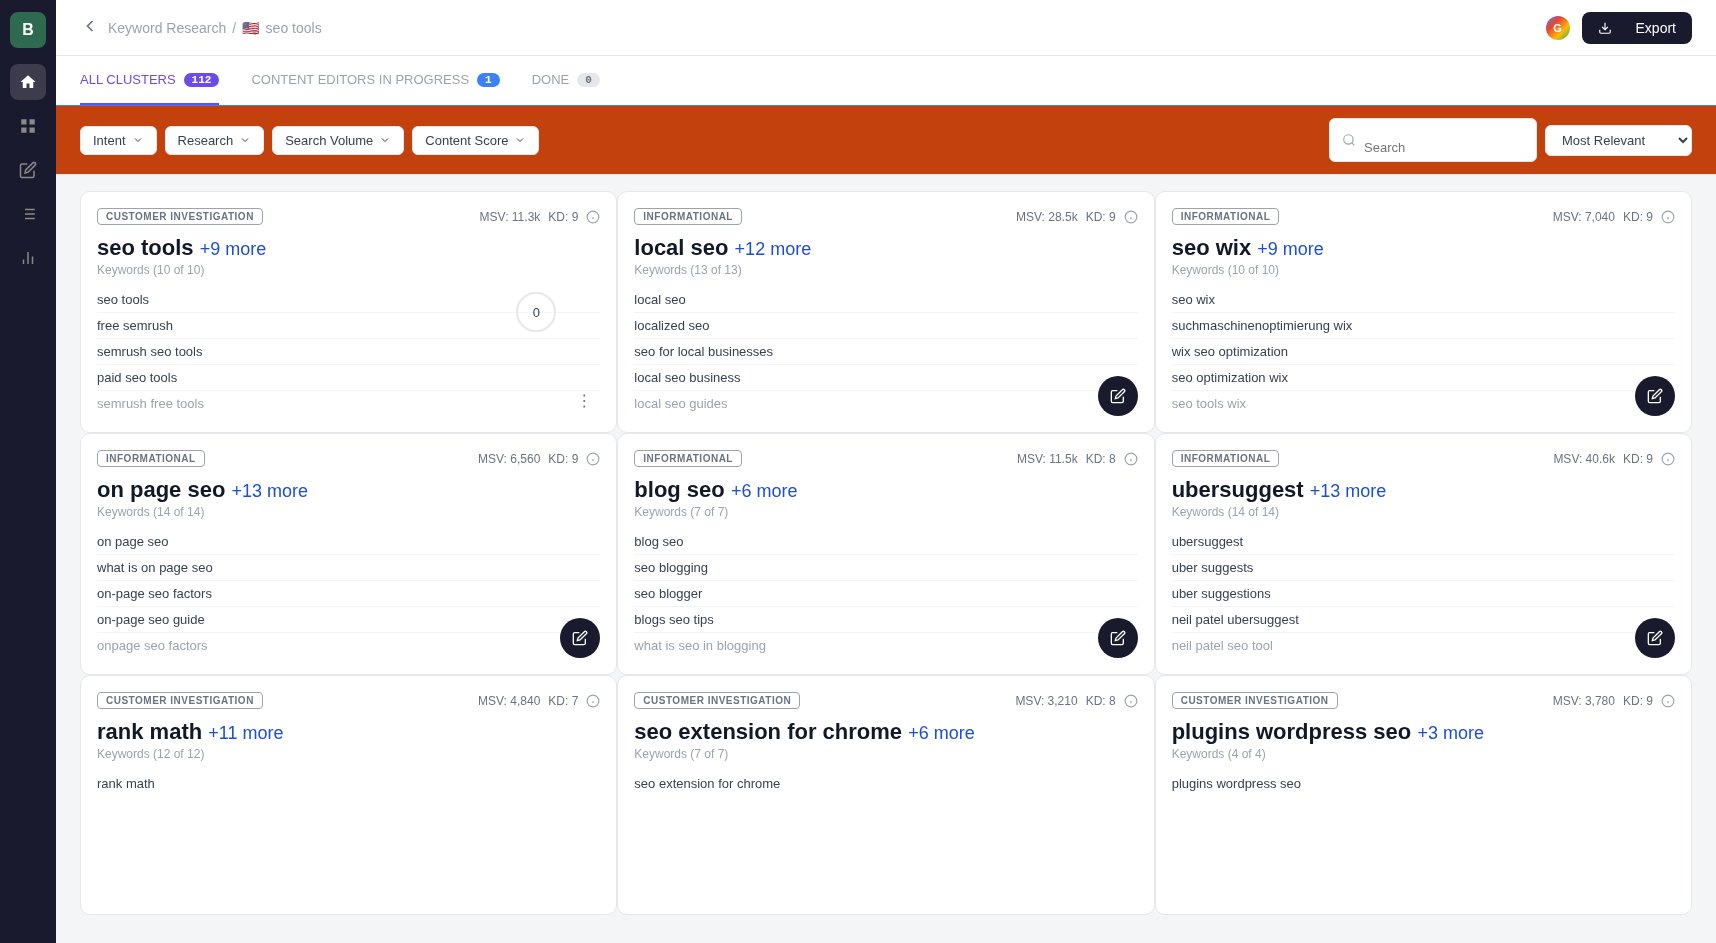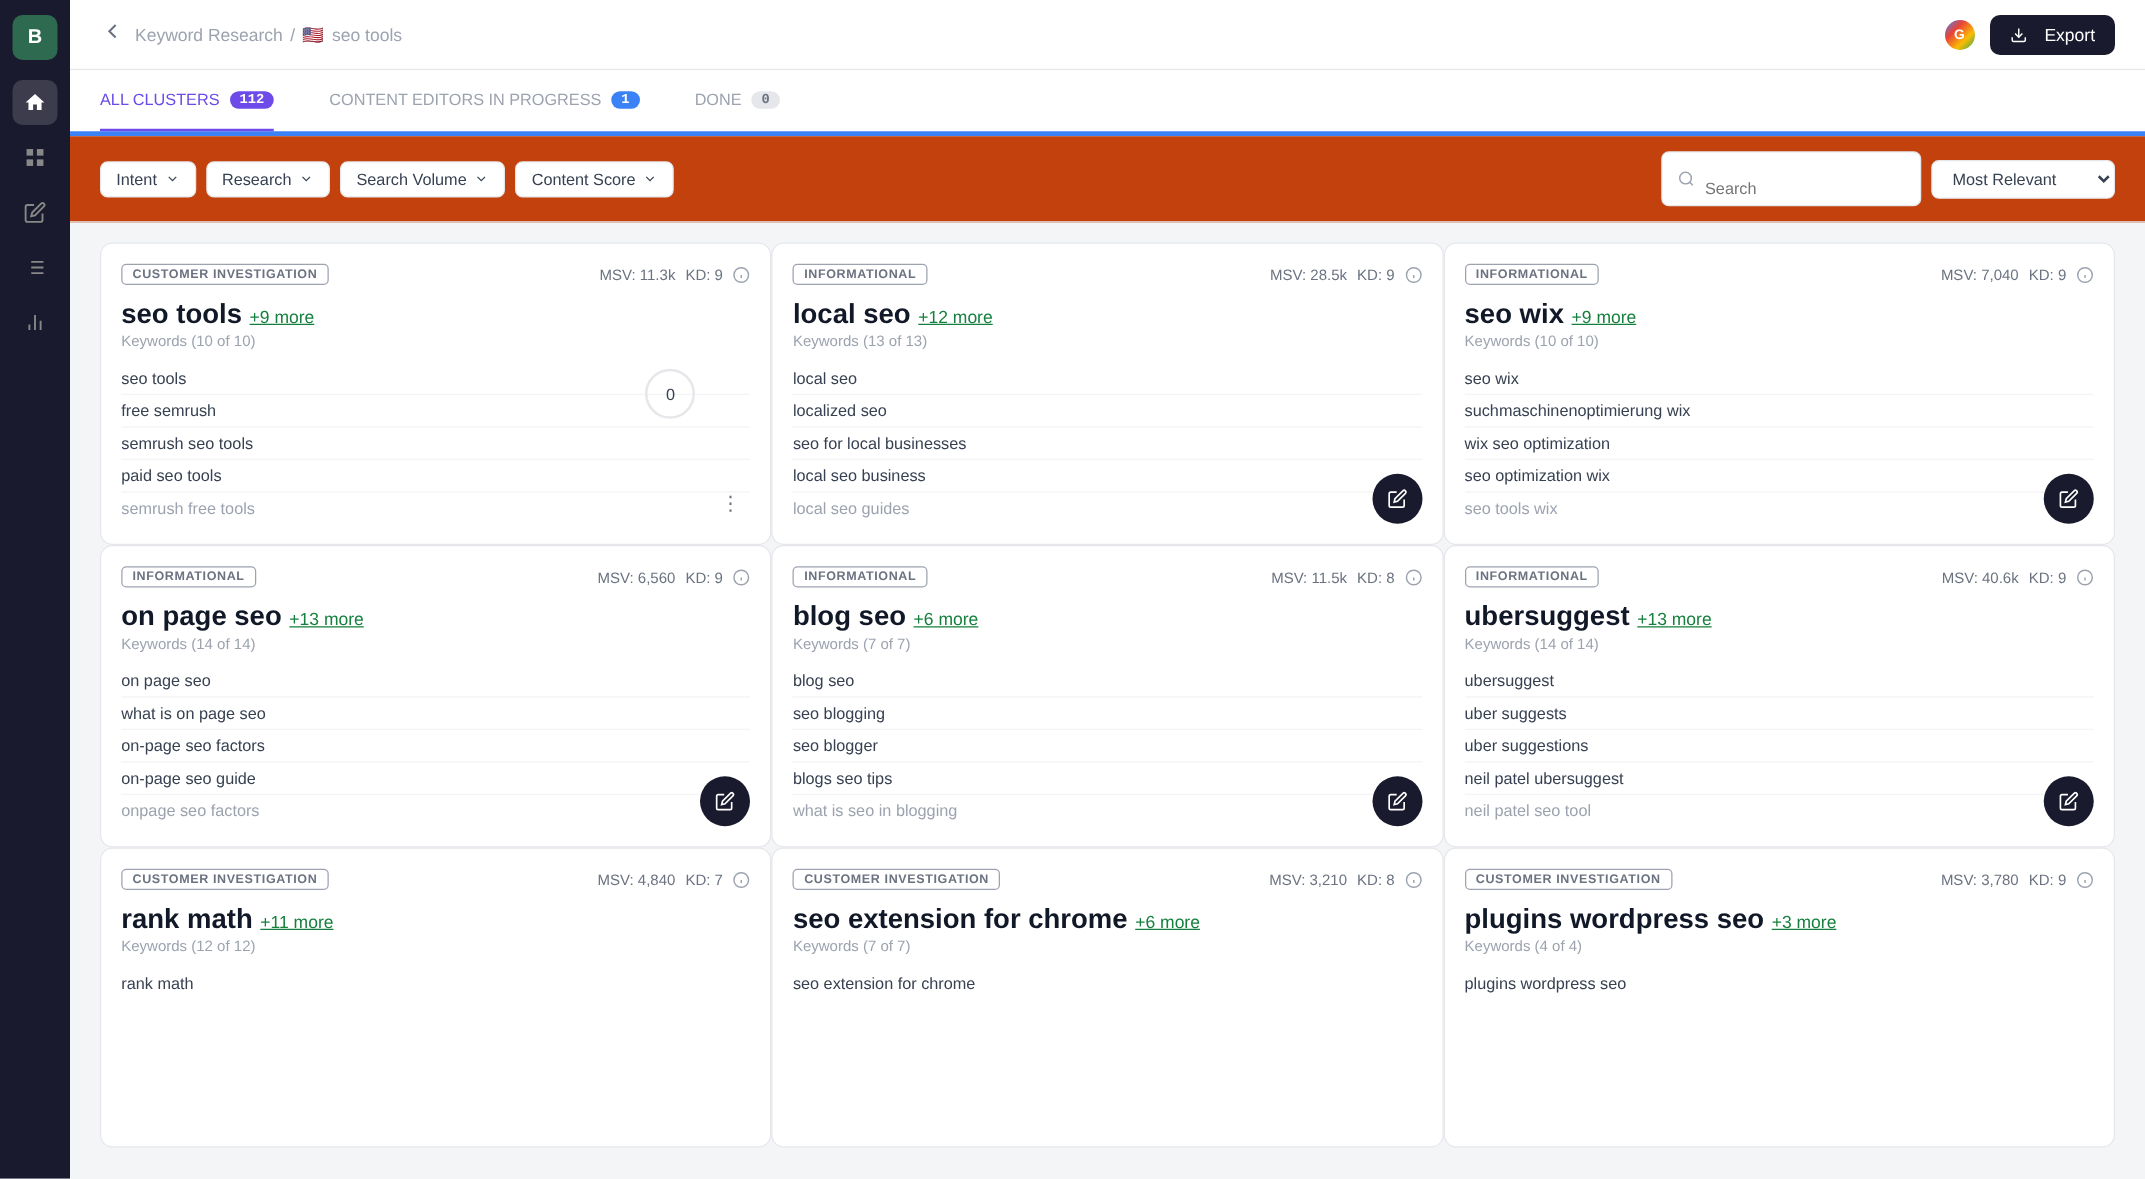--- a/index.html
+++ b/index.html
@@ -51,36 +51,36 @@
     .breadcrumb span { color: #9ca3af; }
     .header-right { display: flex; align-items: center; gap: 12px; }
     .export-btn {
       background: #1a1a2e;
       color: white;
       border: none;
       border-radius: 8px;
       padding: 8px 16px;
       font-size: 14px;
       cursor: pointer;
-      display: flex; align-items: center; gap: 14px;
+      display: flex; align-items: center; gap: 24px;
     }
     .g-icon {
       width: 24px; height: 24px;
       background: linear-gradient(135deg, #4285F4, #EA4335, #FBBC05, #34A853);
       border-radius: 50%;
       display: flex; align-items: center; justify-content: center;
       font-size: 11px; font-weight: bold; color: white;
     }
 
     
     .tabs-bar {
       background: #fff;
       padding: 0 24px;
-      display: flex; align-items: center; gap: 12px;
-      border-bottom: 4px solid #3b82f6;
+      display: flex; align-items: center; gap: 0;
+      border-bottom: 1px solid #3b82f6;
       flex-shrink: 0;
     }
     .tab {
       padding: 16px 0;
       margin-right: 32px;
       font-size: 13px;
       cursor: pointer;
       color: #9ca3af;
       border-bottom: 2px solid transparent;
       display: flex; align-items: center; gap: 8px;
@@ -174,21 +174,21 @@
       color: #6b7280;
       letter-spacing: 0.5px;
     }
     .card-meta { font-size: 12px; color: #6b7280; display: flex; gap: 8px; }
     .card-title {
       font-size: 22px;
       font-weight: 700;
       color: #111827;
       margin-bottom: 2px;
     }
-    .card-title .more-tag { font-size: 14px; font-weight: 400; color: #15803d; text-decoration: underline; }
+    .card-title .more-tag { font-size: 18px; font-weight: 400; color: #1d4ed8; }
     .card-keywords-count { font-size: 12px; color: #9ca3af; margin-bottom: 10px; }
     .keyword-list { display: flex; flex-direction: column; gap: 0; }
     .keyword-item {
       font-size: 13px;
       color: #374151;
       padding: 5px 0;
       border-bottom: 1px solid #f3f4f6;
     }
     .keyword-item:last-child { border-bottom: none; }
     .keyword-item.dimmed { color: #9ca3af; }

